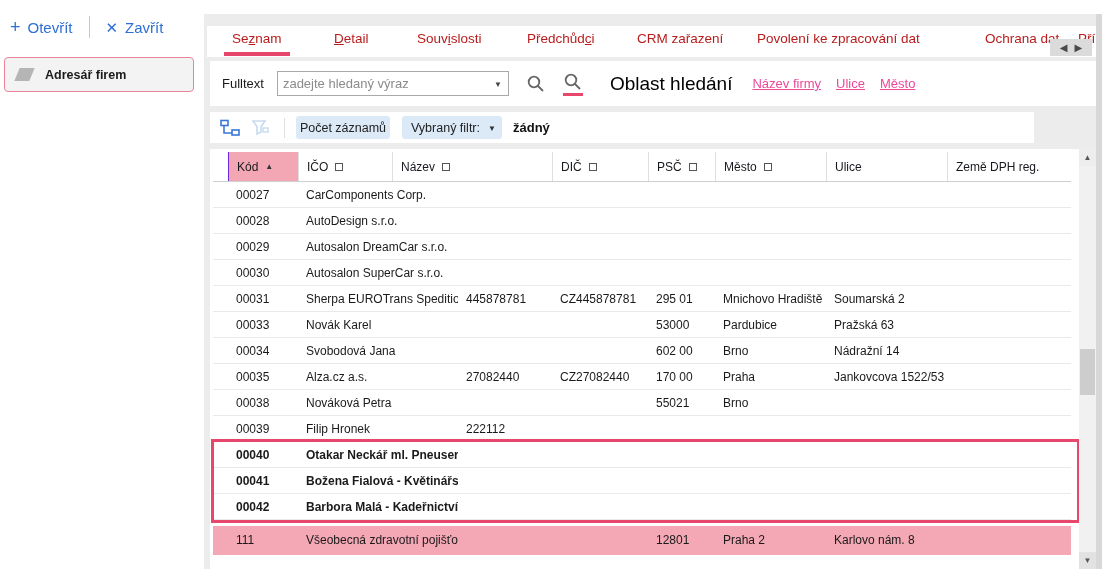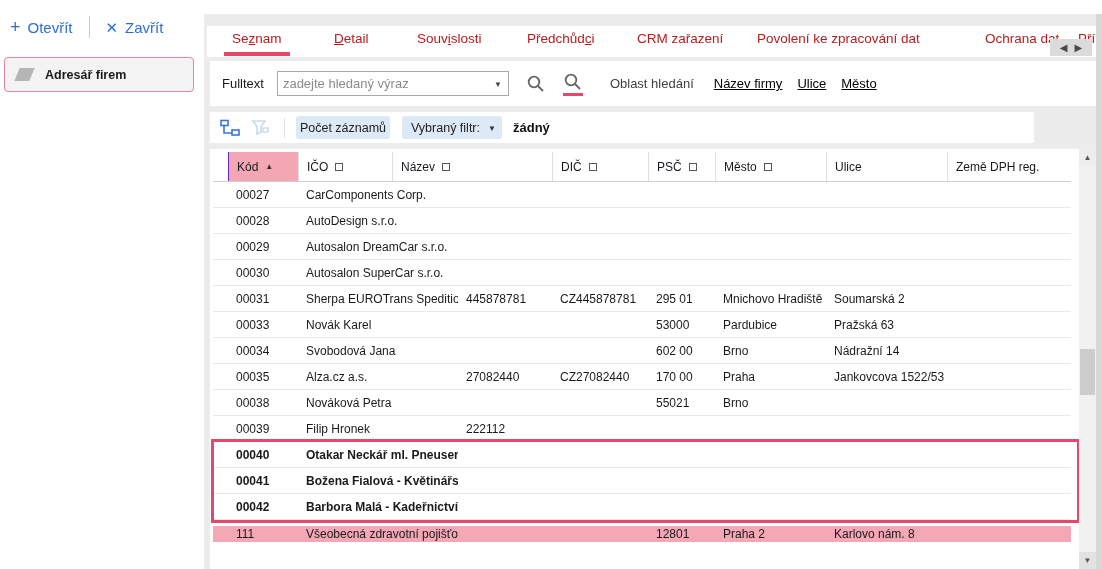--- a/index.html
+++ b/index.html
@@ -50,23 +50,23 @@
     display:flex; align-items:center; }
   #fulltext-label { margin-left:12px; font-size:13px; }
   #fulltext-combo { margin-left:13px; width:232px; height:25px; border:1px solid #a9a9a9;
     background:#fff; display:flex; align-items:center; position:relative; }
   #fulltext-input { border:none; outline:none; width:208px; height:21px; padding:0 0 0 5px;
     font-family:inherit; font-size:13px; color:#222; background:transparent; }
   #fulltext-input::placeholder { color:#8b8b8b; opacity:1; }
   .combo-arrow { font-size:8px; color:#444; position:absolute; right:6px; top:8px; }
   .search-ic { margin-left:17px; display:flex; flex-direction:column; align-items:center; cursor:pointer; }
   .search-ic .redline { width:20px; height:3px; background:var(--accent); margin-top:1px; }
-  #scope-label { margin-left:27px; font-size:13px; color:#404040; }
+  #scope-label { margin-left:27px; font-size:19px; color:#000000; }
   #scope-links { display:flex; margin-left:20px; gap:15px; }
-  .scope-link { color:#000000; text-decoration:underline; font-size:13px; cursor:pointer; }
+  .scope-link { color:#ec4899; text-decoration:underline; font-size:13px; cursor:pointer; }
 
   
   #toolbar-card { left:210px; top:112px; width:824px; height:31px; background:#fff;
     display:flex; align-items:center;text-align:right; }
   .tool-ic { margin-left:10px; cursor:pointer; display:flex; }
   .tool-ic.disabled { cursor:default; }
   #tool-divider { width:1px; height:20px; background:#e0e0e0; margin-left:14px; }
   #records-btn { margin-left:11px; width:94px; height:23px; background:#dce9f7; border-radius:3px;
     display:flex; align-items:center; justify-content:center; font-size:12.5px; color:#222; cursor:pointer; }
   #filter-combo { margin-left:12px; width:100px; height:23px; background:#dce9f7; border-radius:3px;
@@ -85,21 +85,21 @@
   .hcell.first { border-left:1px solid #6d28d9; }
   .hcell.sorted { background:#f3a7b4; }
   .hbox { width:8px; height:8px; border:1px solid #555; margin-left:7px; flex-shrink:0; }
   .hsort { font-size:8px; color:#333; margin-left:7px; }
 
   .row { display:flex; height:26px; align-items:center; border-bottom:1px solid #e9e9e9;
     font-size:12px; color:#1a1a1a; cursor:pointer; }
   .row .c { padding-left:8px; white-space:nowrap; overflow:hidden; flex-shrink:0; }
   .row .gutter { width:15px; padding:0; }
   .row.bold { font-weight:bold; }
-  .row.selected { background:#f4a7b4; border-bottom-color:#f4a7b4; margin-top:6px; height:16px; }
+  .row.selected { background:#f4a7b4; border-bottom-color:#f4a7b4; margin-top:6px; height:29px; }
 
   #selection-frame { position:absolute; left:1px; top:290px; width:869px; height:84px;
     border:3px solid var(--accent); pointer-events:none; }
 
   
   #vscroll { position:absolute; left:869px; top:0; width:17px; height:420px; background:#f1f1f1; }
   .sc-btn { position:absolute; left:0; width:17px; height:17px; background:#ededed;
     display:flex; align-items:center; justify-content:center; font-size:8px; color:#555; cursor:pointer; }
   #sc-up { top:0; }
   #sc-down { top:403px; background:#e2e2e2; }

